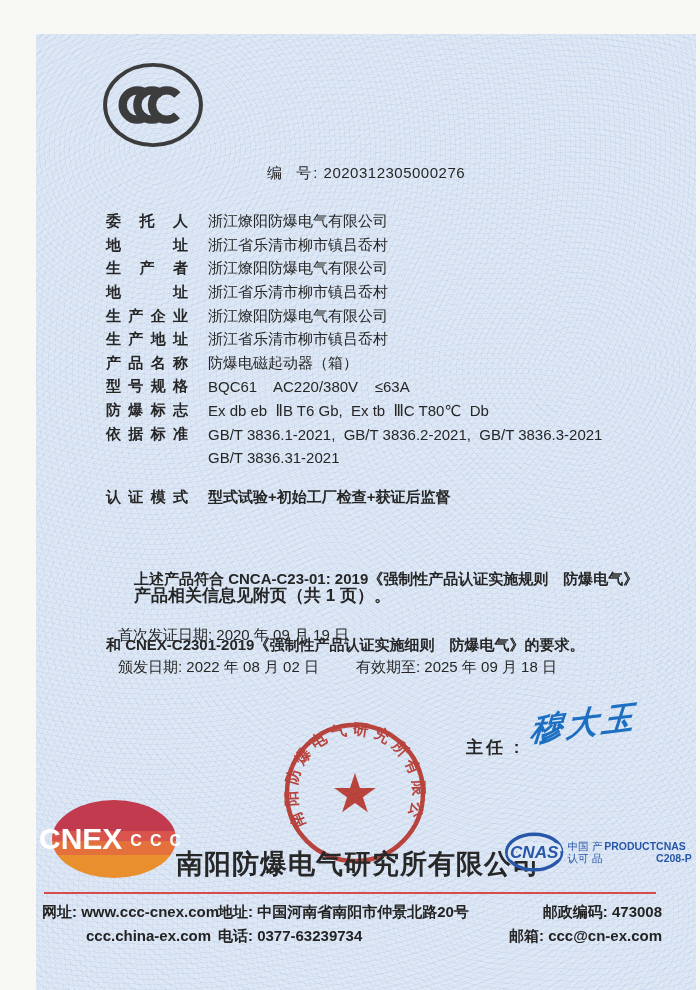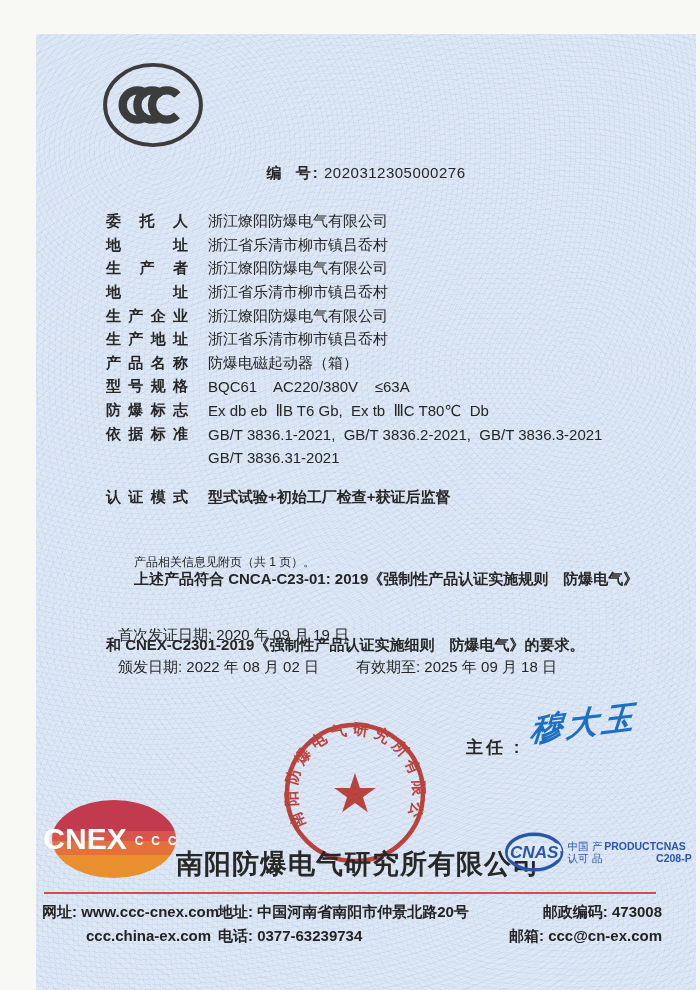--- a/index.html
+++ b/index.html
@@ -15,50 +15,50 @@
       repeating-radial-gradient(circle at 18% 12%, rgba(120,150,200,0.10) 0 1px, transparent 1px 5px),
       repeating-radial-gradient(circle at 82% 35%, rgba(120,150,200,0.09) 0 1px, transparent 1px 6px),
       repeating-radial-gradient(circle at 45% 62%, rgba(120,150,200,0.08) 0 1px, transparent 1px 7px),
       repeating-radial-gradient(circle at 70% 92%, rgba(120,150,200,0.08) 0 1px, transparent 1px 5px);
   }
   .abs{position:absolute;}
   
   .ccc-logo{left:66px;top:26px;width:102px;height:90px;}
   .title{left:178px;top:54px;width:474px;font-size:29px;font-weight:700;letter-spacing:4px;color:#1c1c1c;white-space:nowrap;}
   .cert-no{left:0;top:130px;width:100%;text-align:center;font-size:15px;}
-  .cert-no .lbl{font-weight:700;white-space:pre-wrap;letter-spacing:2px;}
+  .cert-no .lbl{font-weight:400;white-space:pre-wrap;letter-spacing:2px;}
   .cert-no .num{font-weight:500;letter-spacing:0.5px;}
   
   .fields{left:70px;top:176px;width:560px;}
   .frow{display:flex;height:23.6px;align-items:center;}
   .flabel{display:inline-block;flex:none;width:82px;font-weight:700;font-size:15px;text-align:justify;text-align-last:justify;}
   .fval{margin-left:20px;font-size:15px;font-weight:500;white-space:pre-wrap;}
   .mode-row{left:70px;top:452px;width:560px;}
   .mode-row .fval{font-weight:700;}
   
   .statement{left:70px;top:490px;width:560px;font-size:15px;font-weight:700;line-height:22px;white-space:pre-wrap;}
   .statement .l1{text-indent:28px;}
-  .attachment{left:98px;top:520px;font-size:12px;font-weight:400;}
+  .attachment{left:98px;top:550px;font-size:17px;font-weight:700;}
   
   .date-first{left:82px;top:592px;font-size:15px;font-weight:500;}
   .date-issued{left:82px;top:624px;font-size:15px;font-weight:500;}
   .date-valid{left:320px;top:624px;font-size:15px;font-weight:500;}
   .validity-note{left:84px;top:654px;font-size:15px;font-weight:700;}
   
   .director{left:430px;top:702px;font-size:17px;font-weight:700;letter-spacing:3px;}
   .sig{left:494px;top:668px;font-size:32px;font-style:italic;font-weight:600;color:#1d6fc2;
        transform:rotate(-7deg) skewX(-12deg);letter-spacing:4px;}
   
   .stamp{left:244px;top:684px;width:150px;height:150px;mix-blend-mode:multiply;opacity:0.92;}
   
   .cnex{left:16px;top:766px;width:124px;height:78px;border-radius:50%;
         background:linear-gradient(180deg,#c13a4e 0%,#c13a4e 40%,#d8544d 40%,#d8544d 53%,#e4713b 53%,#e4713b 71%,#e98f2e 71%,#e98f2e 100%);
         display:flex;flex-direction:row;align-items:center;justify-content:center;}
   .cnex .t{color:#fff;font-size:30px;font-weight:700;line-height:30px;}
-  .cnex .s{color:#fff;font-size:12px;font-weight:700;letter-spacing:8px;margin-top:3px;text-indent:8px;}
+  .cnex .s{color:#fff;font-size:16px;font-weight:700;letter-spacing:8px;margin-top:3px;text-indent:8px;}
   .issuer-name{left:140px;top:812px;width:360px;text-align:center;font-size:27px;font-weight:600;letter-spacing:1px;color:#272727;white-space:nowrap;}
   .cnas{left:468px;top:788px;display:flex;align-items:center;gap:3px;}
   .cnas-text{display:flex;flex-direction:row;color:#2856a8;line-height:12.5px;}
   .cnas-text .c1,.cnas-text .c2{font-size:10.5px;font-weight:500;}
   .cnas-text .c3,.cnas-text .c4{font-size:10.5px;font-weight:700;}
   
   .footer-line{left:8px;top:858px;width:612px;height:2px;background:#d94a4a;}
   .footer{left:6px;top:866px;width:632px;display:flex;font-size:15px;font-weight:600;line-height:24px;color:#232323;}
   .fcol1{width:176px;}
   .fcol1 .w2{padding-left:44px;}

